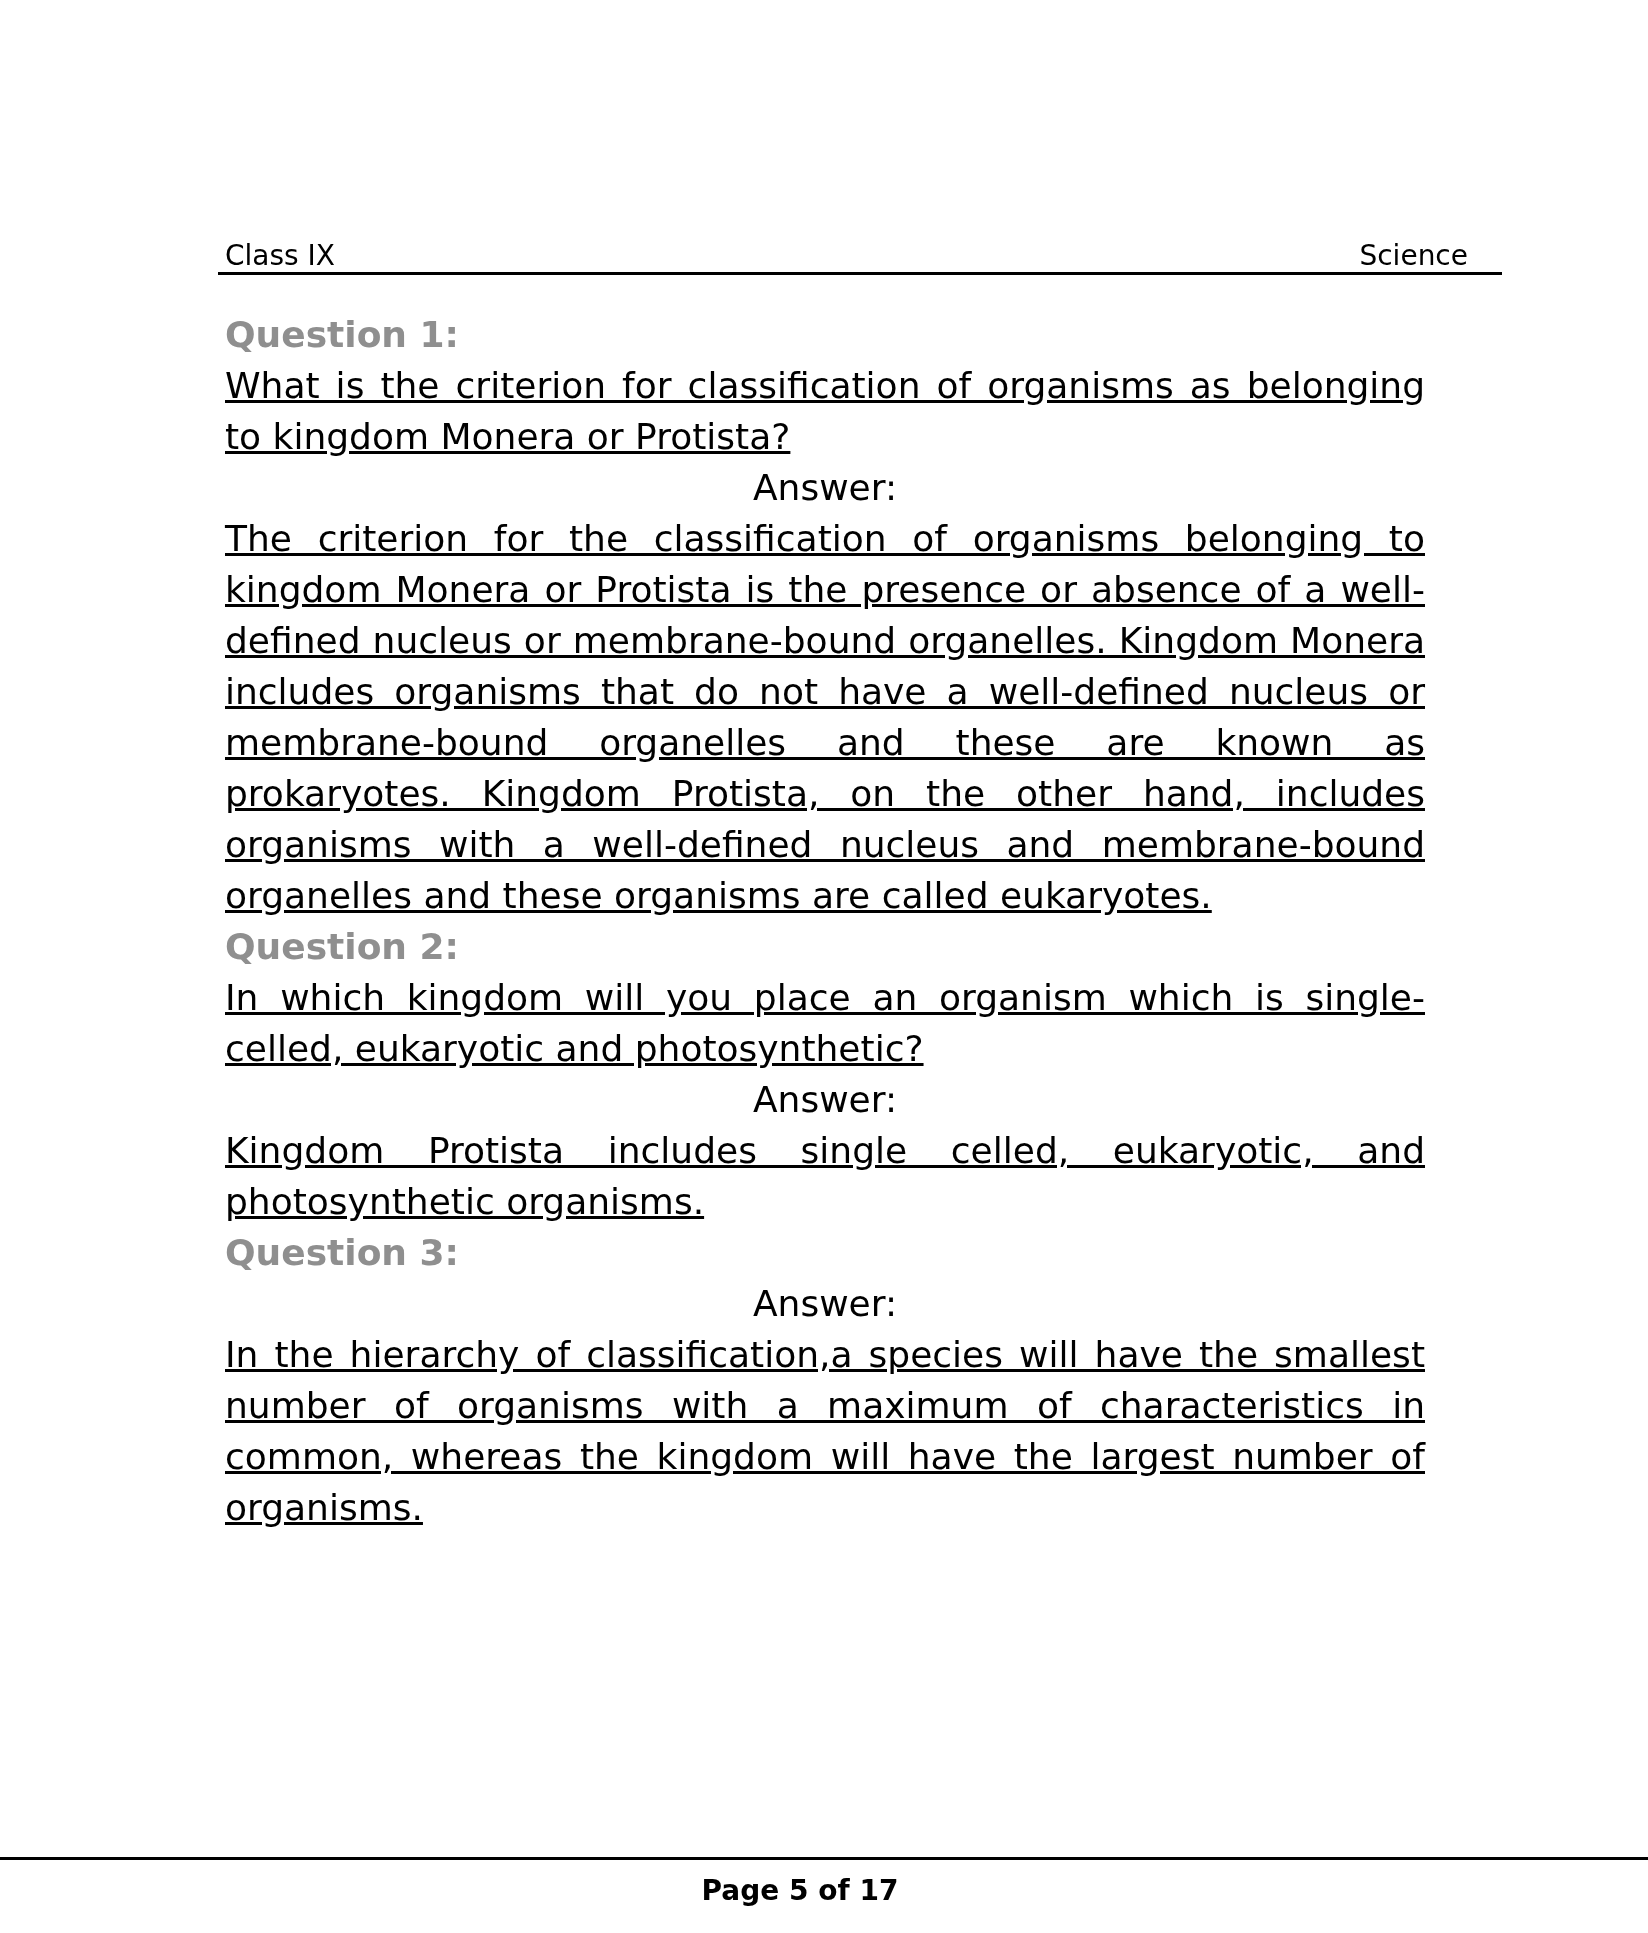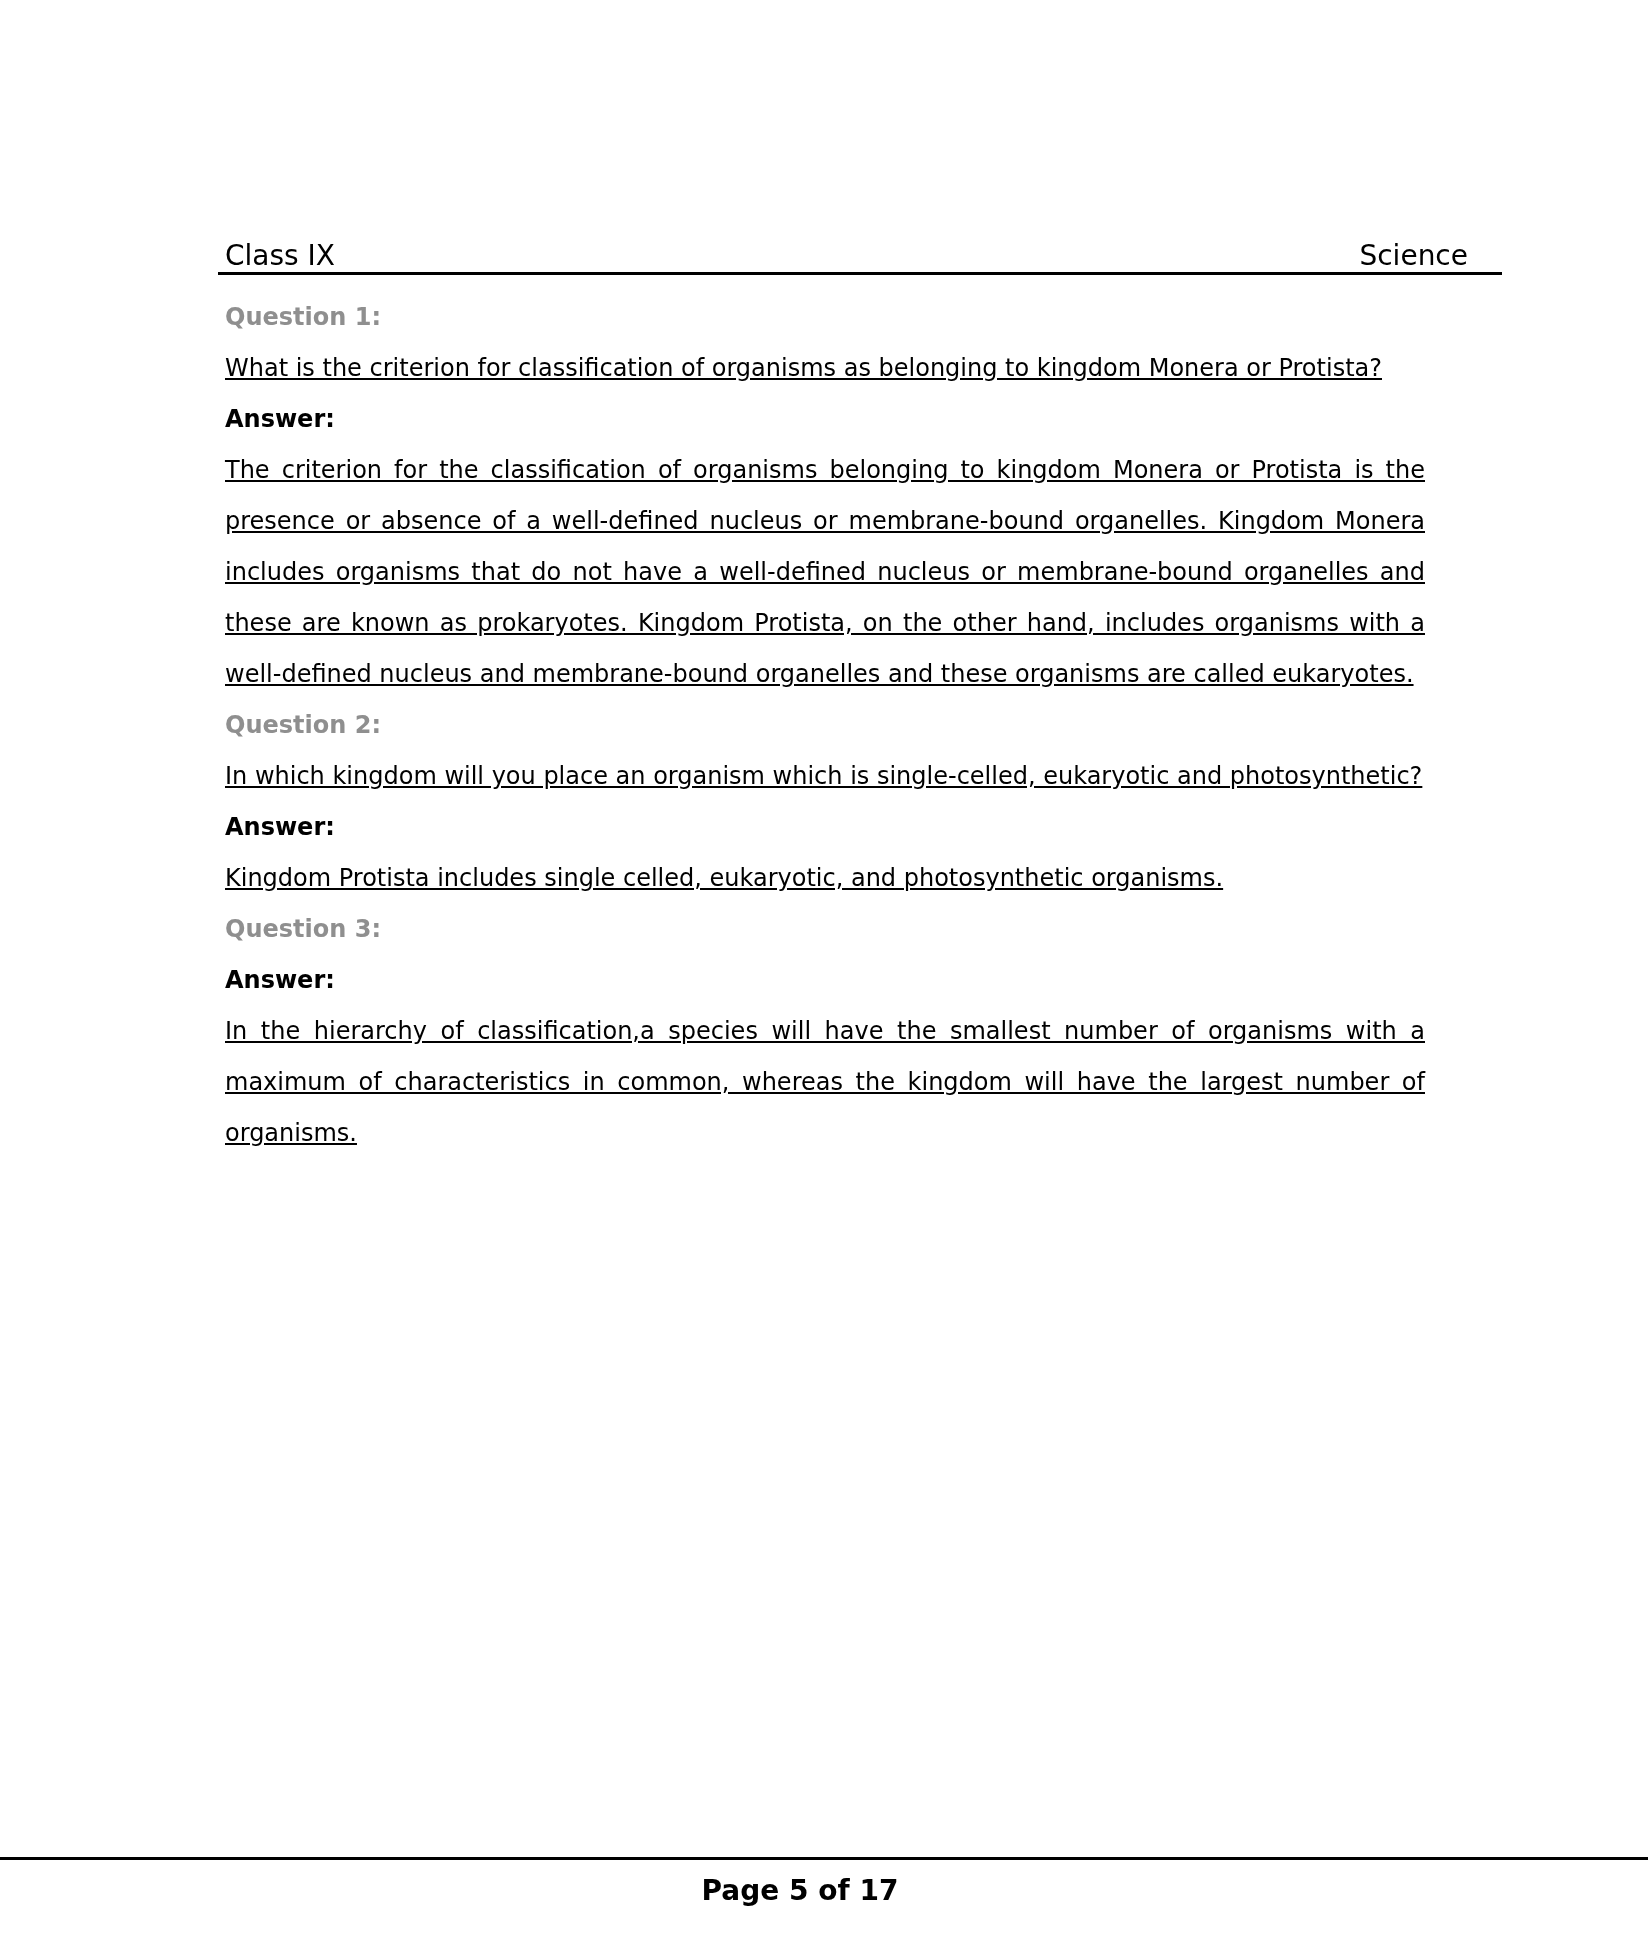--- a/index.html
+++ b/index.html
@@ -28,41 +28,40 @@
     border-bottom: 3px solid #000000;
     white-space: nowrap;
   }
   .header .h-left   { position: absolute; left: 7px; text-align: center; }
   .header .h-center { position: absolute; left: 314px; }
   .header .h-right  { position: absolute; right: 34px; }
   
   .content {
     position: absolute;
     left: 225px;
-    top: 292px;
+    top: 309px;
     width: 1200px;
-    font-size: 24px;
+    font-size: 36px;
     line-height: 51px;
   }
   .content p {
     margin: 0;
     padding: 0;
   }
   .q-heading {
     color: #8f8f8f;
     font-weight: bold;
     text-align: left;
   }
   .q-text, .a-text {
     text-align: justify;
     text-decoration: underline;
   }
   .a-label {
-    text-align: left;
-    font-weight: bold;
+    text-align: center;
   }
   
   .footer-rule {
     position: absolute;
     left: 0;
     top: 1857px;
     width: 1648px;
     height: 3px;
     background: #000000;
   }

